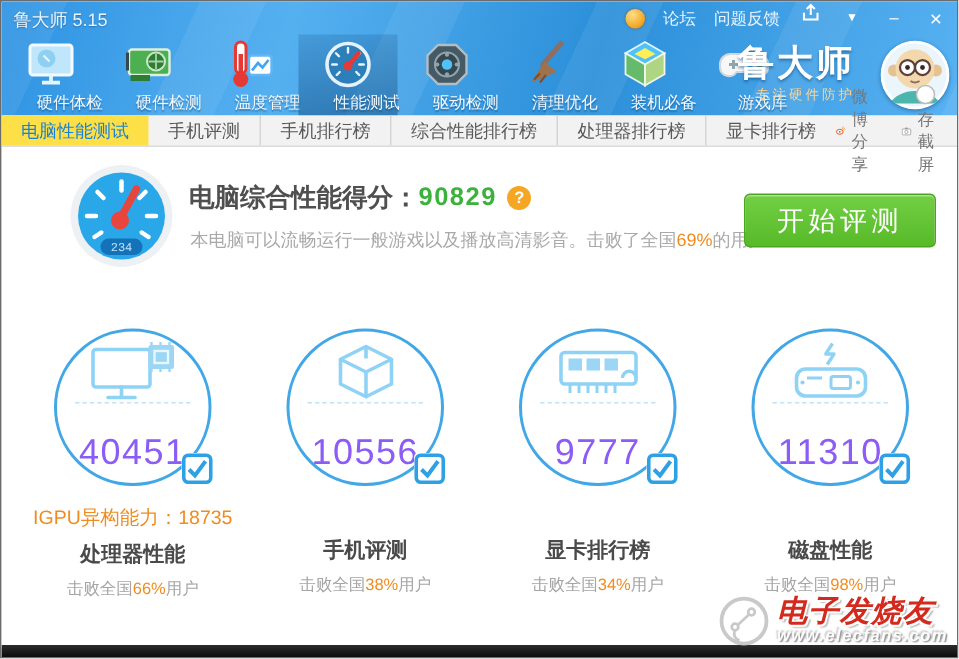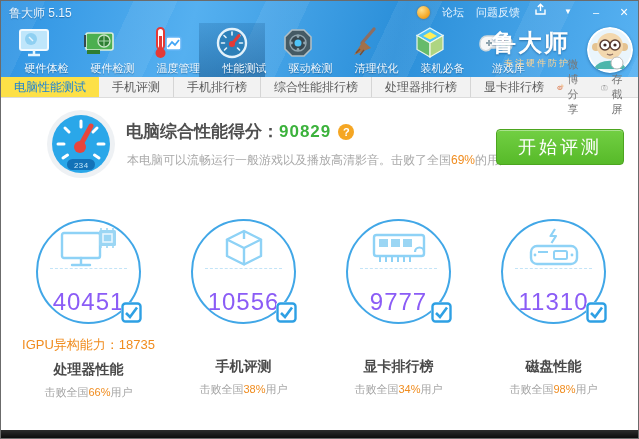--- a/index.html
+++ b/index.html
@@ -403,15 +403,27 @@
         <div class="gauge-extra"></div>
         <div class="gauge-label">磁盘性能</div>
         <div class="gauge-beat">
           <span>击败全国</span><span class="pct-orange">98%</span><span>用户</span>
         </div>
       </div>
 
     </div>
   </div>
 
+  <div class="watermark">
+    <svg width="34" height="34" viewBox="0 0 34 34">
+      <circle cx="17" cy="17" r="15" fill="#fff" stroke="#c9c9c9" stroke-width="2.5"></circle>
+      <circle cx="11" cy="21" r="2.2" fill="none" stroke="#c9c9c9" stroke-width="1.8"></circle>
+      <circle cx="22" cy="11" r="2.2" fill="none" stroke="#c9c9c9" stroke-width="1.8"></circle>
+      <path d="M13 19.5 L20.5 12.5 M11 23 q-2 5 3 7" fill="none" stroke="#c9c9c9" stroke-width="1.8"></path>
+    </svg>
+    <div class="wm-text">
+      <div class="wm-name">电子发烧友</div>
+      <div class="wm-url">www.elecfans.com</div>
+    </div>
+  </div>
 
   <div class="bottombar"></div>
 </div>
 
 </body></html>

